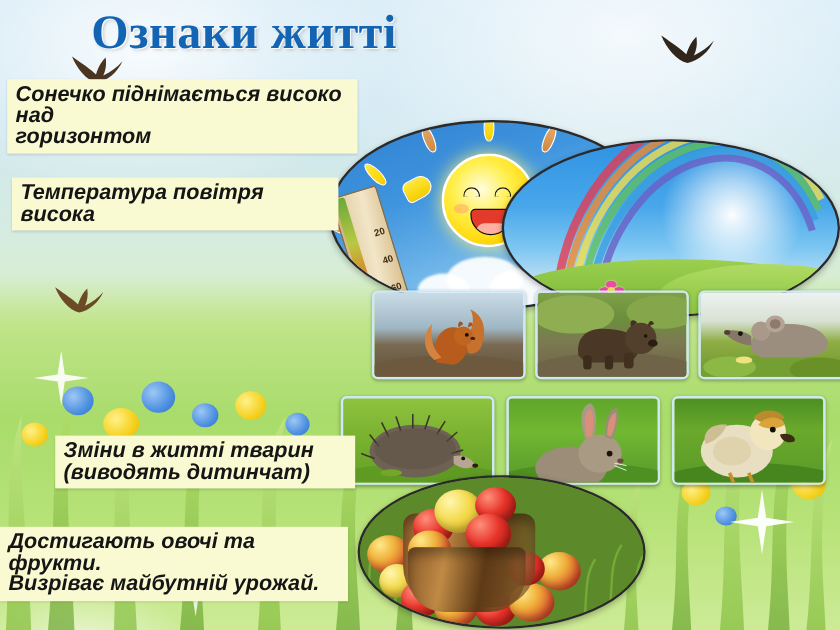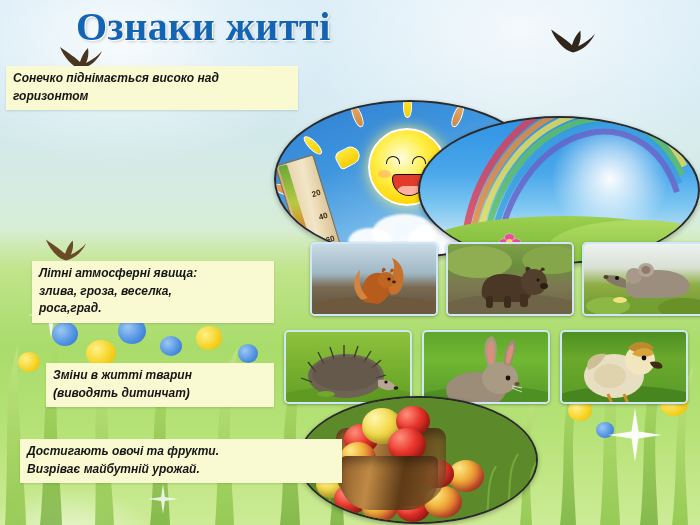--- a/index.html
+++ b/index.html
@@ -45,31 +45,31 @@
     color:#1464b4; letter-spacing:.5px; white-space:nowrap;
     text-shadow:1px 1px 0 rgba(255,255,255,.9), 2px 2px 3px rgba(0,0,0,.18);
   }
 
   
   .tbox {
     position:absolute;
     background:#fafad2;
     color:#151515;
     font-weight:bold; font-style:italic;
-    font-size:12px; line-height:17.5px;
+    font-size:18px; line-height:17.5px;
     padding:4px 7px 5px 7px;
     box-shadow:0 1px 2px rgba(0,0,0,.13);
     white-space:pre-line;
   }
   #tb0 { left:6px;  top:66px;  width:292px; }
   #tb1 { left:10px; top:148px; width:272px; }
   #tb2 { left:38px; top:204px; width:250px; }
   #tb3 { left:32px; top:261px; width:242px; }
-  #tb4 { left:46px; top:363px; width:228px; }
-  #tb5 { left:20px;  top:439px; width:322px; }
+  #tb4 { left:46px; top:363px; width:250px; }
+  #tb5 { left:0;  top:439px; width:290px; }
 
   
   #collage { position:absolute; left:270px; top:18px; width:430px; height:507px; }
 
   .ellipse {
     position:absolute; border-radius:50%;
     border:2px solid #2a2a2a; overflow:hidden;
     box-shadow:0 2px 5px rgba(0,0,0,.28);
   }
 
@@ -425,21 +425,19 @@
       <div class="apple yel" style="left:62px;top:10px;width:40px;height:36px;"></div>
       <div class="apple" style="left:96px;top:8px;width:34px;height:30px;"></div>
       <div class="apple" style="left:88px;top:30px;width:38px;height:34px;"></div>
       <div class="apple mix" style="left:40px;top:44px;width:36px;height:32px;"></div>
       <div class="basket" style="left:40px;top:58px;width:98px;height:54px;border-radius:6px 6px 30px 30px;"></div>
     </div>
   </div>
 
   <div class="tbox" id="tb0">Сонечко піднімається високо над
 горизонтом</div>
-  <div class="tbox" id="tb3">Літні атмосферні явища:
-злива, гроза, веселка,
-роса,град.</div>
+  <div class="tbox" id="tb1">Температура повітря висока</div>
   <div class="tbox" id="tb4">Зміни в житті тварин
 (виводять дитинчат)</div>
   <div class="tbox" id="tb5">Достигають овочі та фрукти.
 Визріває майбутній урожай.</div>
 
 </div>
 
 </body></html>

